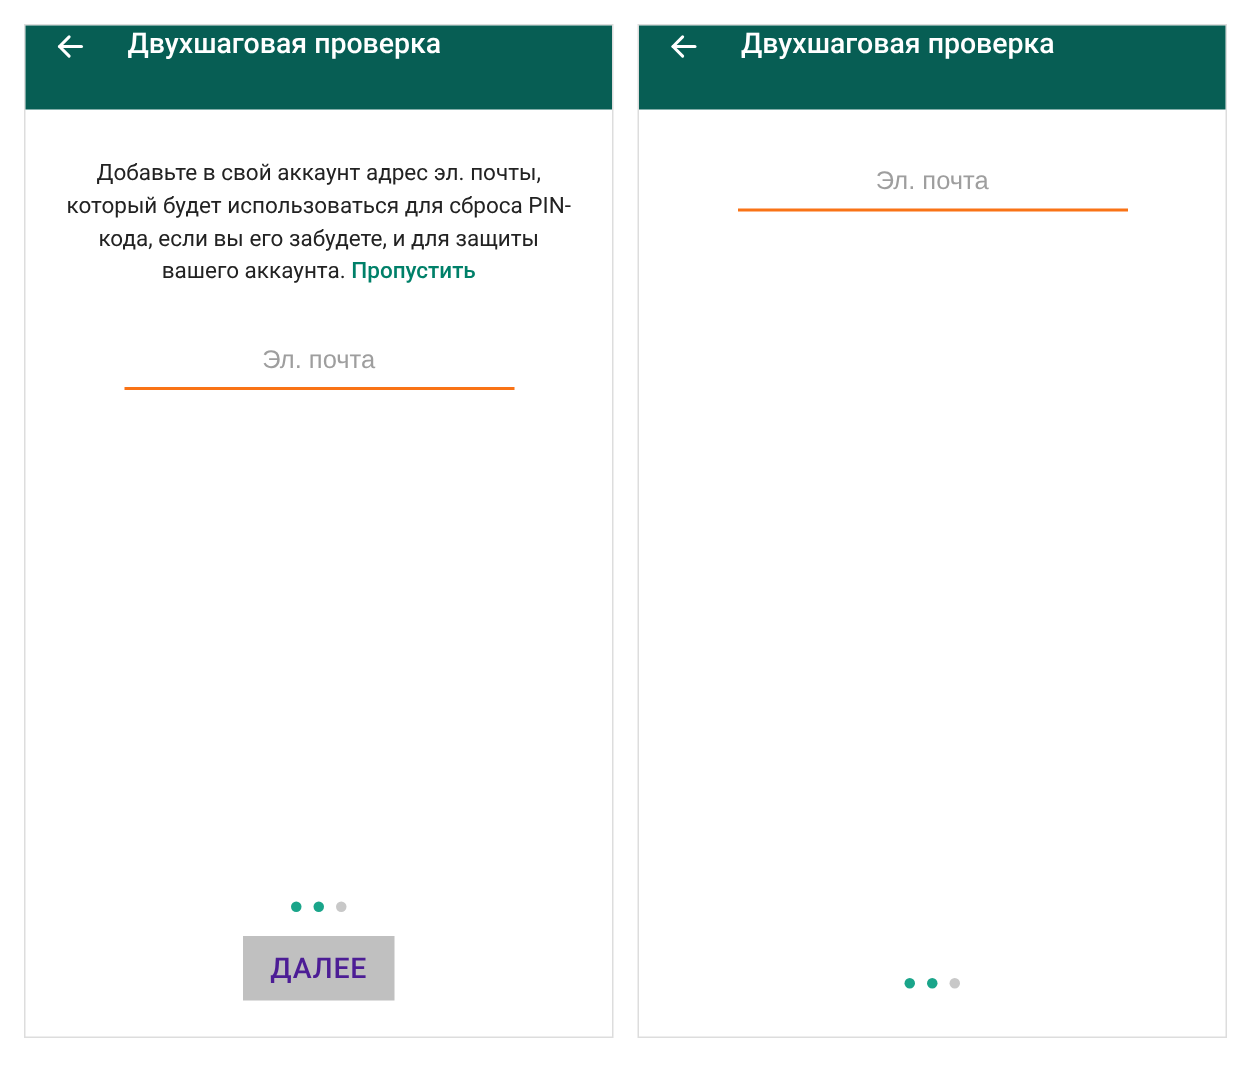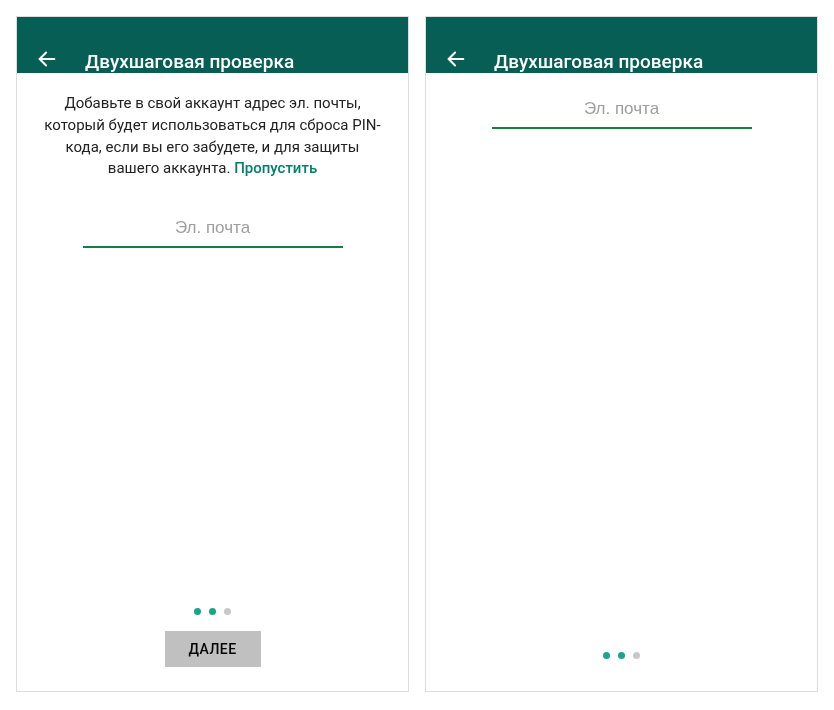--- a/index.html
+++ b/index.html
@@ -18,41 +18,41 @@
       display: flex;
       flex-direction: column;
       background: #fff;
       height: 676px;
     }
     .appbar {
       background: #00695c;
       background: #075e54;
       color: #fff;
       display: flex;
-      align-items: flex-end;
+      align-items: flex-start;
       height: 56px;
       padding: 0 16px;
     }
     .appbar .back {
       display: inline-flex;
       align-items: center;
       justify-content: center;
       width: 28px;
       height: 28px;
       margin-right: 24px;
     }
     .appbar .title {
       font-size: 19px;
       font-weight: 500;
     }
     .content {
       flex: 1;
       display: flex;
       flex-direction: column;
-      padding: 20px 24px 16px;
+      padding: 32px 24px 16px;
     }
     .intro {
       text-align: center;
       color: #222;
       font-size: 15px;
       line-height: 1.45;
       margin-bottom: 32px;
     }
     .intro2 {
       margin-bottom: 28px;
@@ -62,21 +62,21 @@
       color: #008069;
       font-weight: 500;
     }
     .field-wrap {
       display: flex;
       justify-content: center;
     }
     .email-input {
       width: 260px;
       border: none;
-      border-bottom: 2px solid #15803d;
+      border-bottom: 2px solid #f97316;
       text-align: center;
       font-size: 17px;
       padding: 6px 4px 8px;
       outline: none;
       color: #333;
       background: transparent;
     }
     .email-input::placeholder {
       color: #9e9e9e;
     }
@@ -93,24 +93,24 @@
       border-radius: 50%;
       background: #c8c8c8;
     }
     .dot.active {
       background: #00a884;
       background: #1aa58a;
     }
     .btn-row { display: flex; justify-content: center; margin-bottom: 8px; }
     .btn {
       background: #c0c0c0;
-      color: #000000;
+      color: #4c1d95;
       border: none;
       padding: 10px 18px;
-      font-size: 14px;
+      font-size: 19px;
       letter-spacing: 0.5px;
       font-weight: 500;
       font-family: inherit;
       min-width: 96px;
       text-align: center;
     }
   </style>
 </head>
 <body>
 

